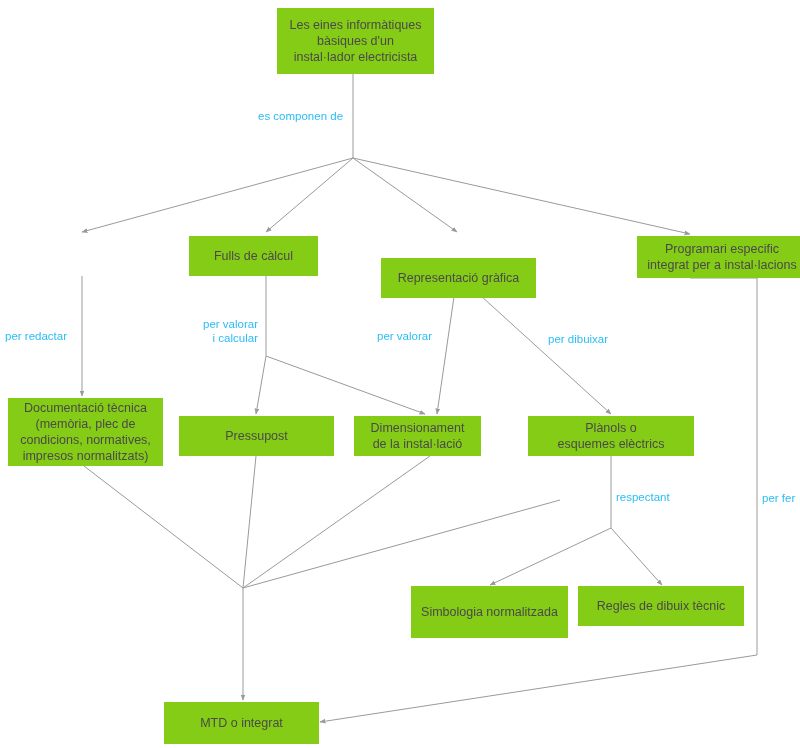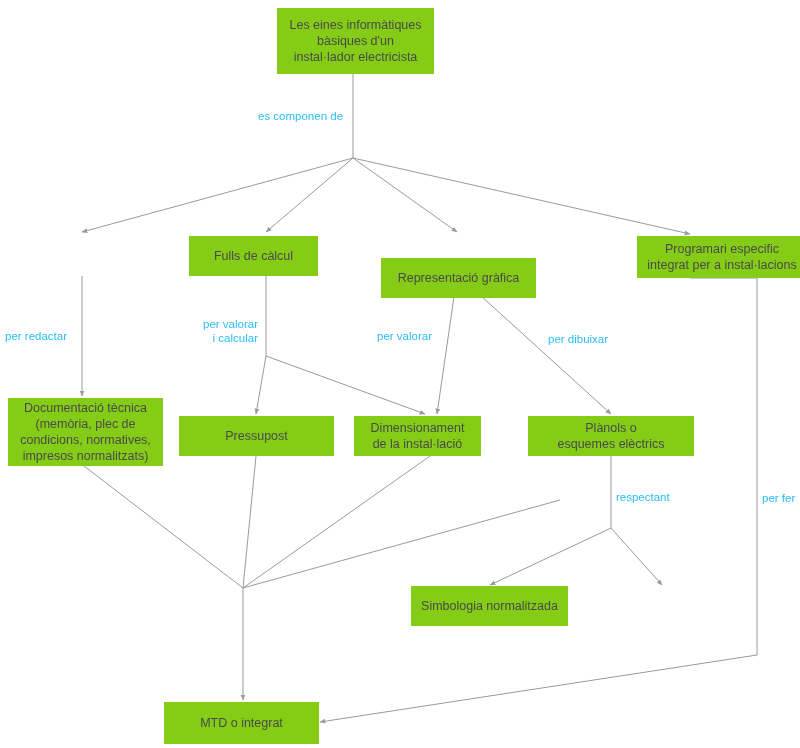--- a/index.html
+++ b/index.html
@@ -132,24 +132,27 @@
   <div class="node" style="left:354px; top:416px; width:127px; height:40px;">
     <span style="white-space: pre-line;">Dimensionament
 de la instal·lació</span>
   </div>
 
   <div class="node" style="left:528px; top:416px; width:166px; height:40px;">
     <span style="white-space: pre-line;">Plànols o
 esquemes elèctrics</span>
   </div>
 
-  <div class="node" style="left:411px; top:586px; width:157px; height:40px;justify-content:flex-end;">
+  <div class="node" style="left:411px; top:586px; width:157px; height:52px;justify-content:flex-end;">
     <span>Simbologia normalitzada</span>
   </div>
 
+  <div class="node" style="left:578px; top:586px; width:166px; height:40px;">
+    <span>Regles de dibuix tècnic</span>
+  </div>
 
   <div class="node" style="left:164px; top:702px; width:155px; height:42px;">
     <span>MTD o integrat</span>
   </div>
 
   <div class="edge-label" style="left:258px; top:109px;">es componen de</div>
 
   <div class="edge-label" style="left:5px; top:329px;">per redactar</div>
 
   <div class="edge-label right-align" style="left: 176px; top: 317px; width: 82px; white-space: pre-line;">per valorar

